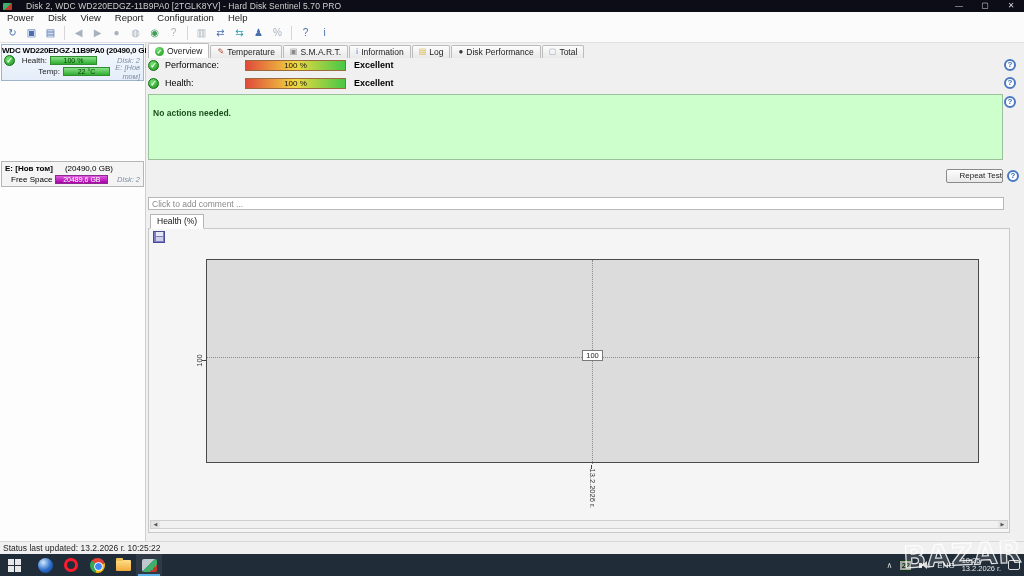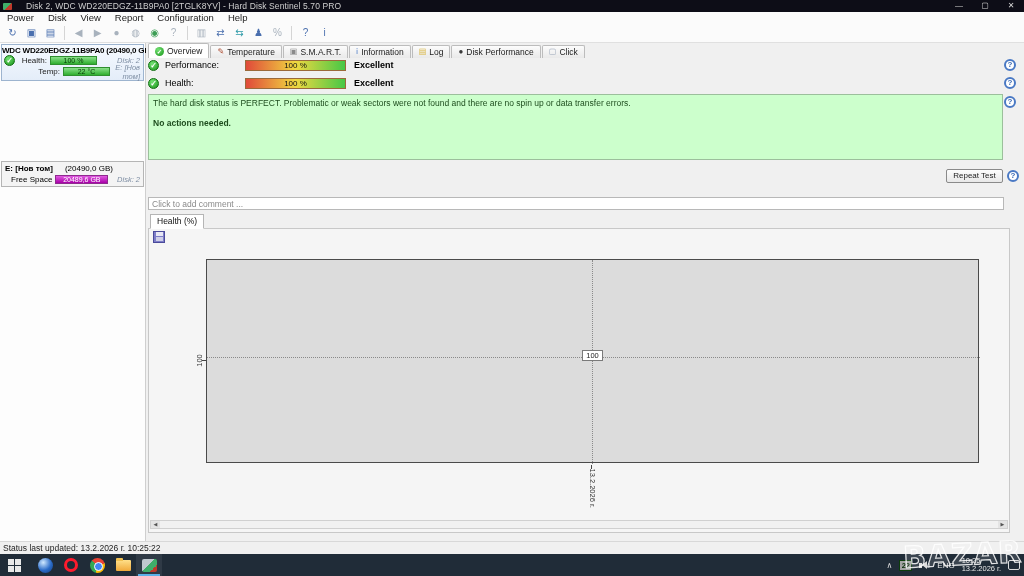--- a/index.html
+++ b/index.html
@@ -61,21 +61,21 @@
 
   
   .status-box { position:absolute; left:148px; top:94px; width:855px; height:66px; background:#ccffcc; border:1px solid #9cbf9c; padding:3px 4px; font-size:8.5px; color:#1e4d1e; }
   .status-action { font-weight:bold; margin-top:10px; }
 
   
   .info-section { position:absolute; left:150px; top:168px; width:700px; font-size:8.5px; color:#111; }
   .info-row { display:flex; height:9px; line-height:9px; }
   .info-label { width:155px; }
   .info-value { font-weight:bold; }
-  .repeat-btn { position:absolute; left:946px; top:169px; width:57px; height:14px; background:linear-gradient(#fdfdfd,#e8e8e8); border:1px solid #8a8a8a; border-radius:2px; font-size:8px; text-align:center; line-height:12px; color:#222; }
+  .repeat-btn { position:absolute; left:946px; top:169px; width:57px; height:14px; background:linear-gradient(#fdfdfd,#e8e8e8); border:1px solid #8a8a8a; border-radius:2px; font-size:8px; text-align:right; line-height:12px; color:#222; }
 
   
   .comment-input { position:absolute; left:148px; top:197px; width:856px; height:13px; border:1px solid #b8b8b8; background:#fff; font-size:8.5px; padding:0 3px; color:#444; font-family:"Liberation Sans",sans-serif; }
   .comment-input::placeholder { color:#8a8a8a; }
 
   
   .chart-tab { position:absolute; left:150px; top:214px; height:15px; padding:0 6px; background:#fff; border:1px solid #b5b5b5; border-bottom:1px solid #fff; font-size:8.5px; line-height:13px; color:#111; z-index:2; }
   .chart-panel { position:absolute; left:148px; top:228px; width:862px; height:305px; background:#f5f5f5; border:1px solid #c8c8c8; }
   .floppy { position:absolute; left:4px; top:2px; width:12px; height:12px; background:#7d7dc8; border:1px solid #4a4a9a; }
   .floppy:before { content:""; position:absolute; left:2px; top:0; width:7px; height:4px; background:#e8e8f4; }
@@ -217,42 +217,41 @@
     <div class="tab">
       <span class="tab-ic" style="color:#d8b33a;">▤</span>
       <span>Log</span>
     </div>
     <div class="tab">
       <span class="tab-ic" style="color:#3a3a3a;">●</span>
       <span>Disk Performance</span>
     </div>
     <div class="tab">
       <span class="tab-ic" style="color:#9aa6b8;">▢</span>
-      <span>Click</span>
+      <span>Total</span>
     </div>
   </div>
 
   <div class="meter-row" style="top:58px;">
     <div class="check">✓</div>
     <div class="mlabel">Performance:</div>
     <div class="meter">100 %</div>
     <div class="rating">Excellent</div>
   </div>
   <div class="help help-abs" style="left:1004px; top:59px;">?</div>
 
   <div class="meter-row" style="top:76px;">
     <div class="check">✓</div>
     <div class="mlabel">Health:</div>
     <div class="meter">100 %</div>
     <div class="rating">Excellent</div>
   </div>
   <div class="help help-abs" style="left:1004px; top:77px;">?</div>
 
   <div class="status-box">
-    <div>The hard disk status is PERFECT. Problematic or weak sectors were not found and there are no spin up or data transfer errors.</div>
     <div class="status-action">No actions needed.</div>
   </div>
   <div class="help help-abs" style="left:1004px; top:96px;">?</div>
 
   <div class="repeat-btn">Repeat Test</div>
   <div class="help help-abs" style="left:1007px; top:170px;">?</div>
 
   <input class="comment-input" type="text" placeholder="Click to add comment ..." style="">
 
   <div class="chart-tab">Health (%)</div>

